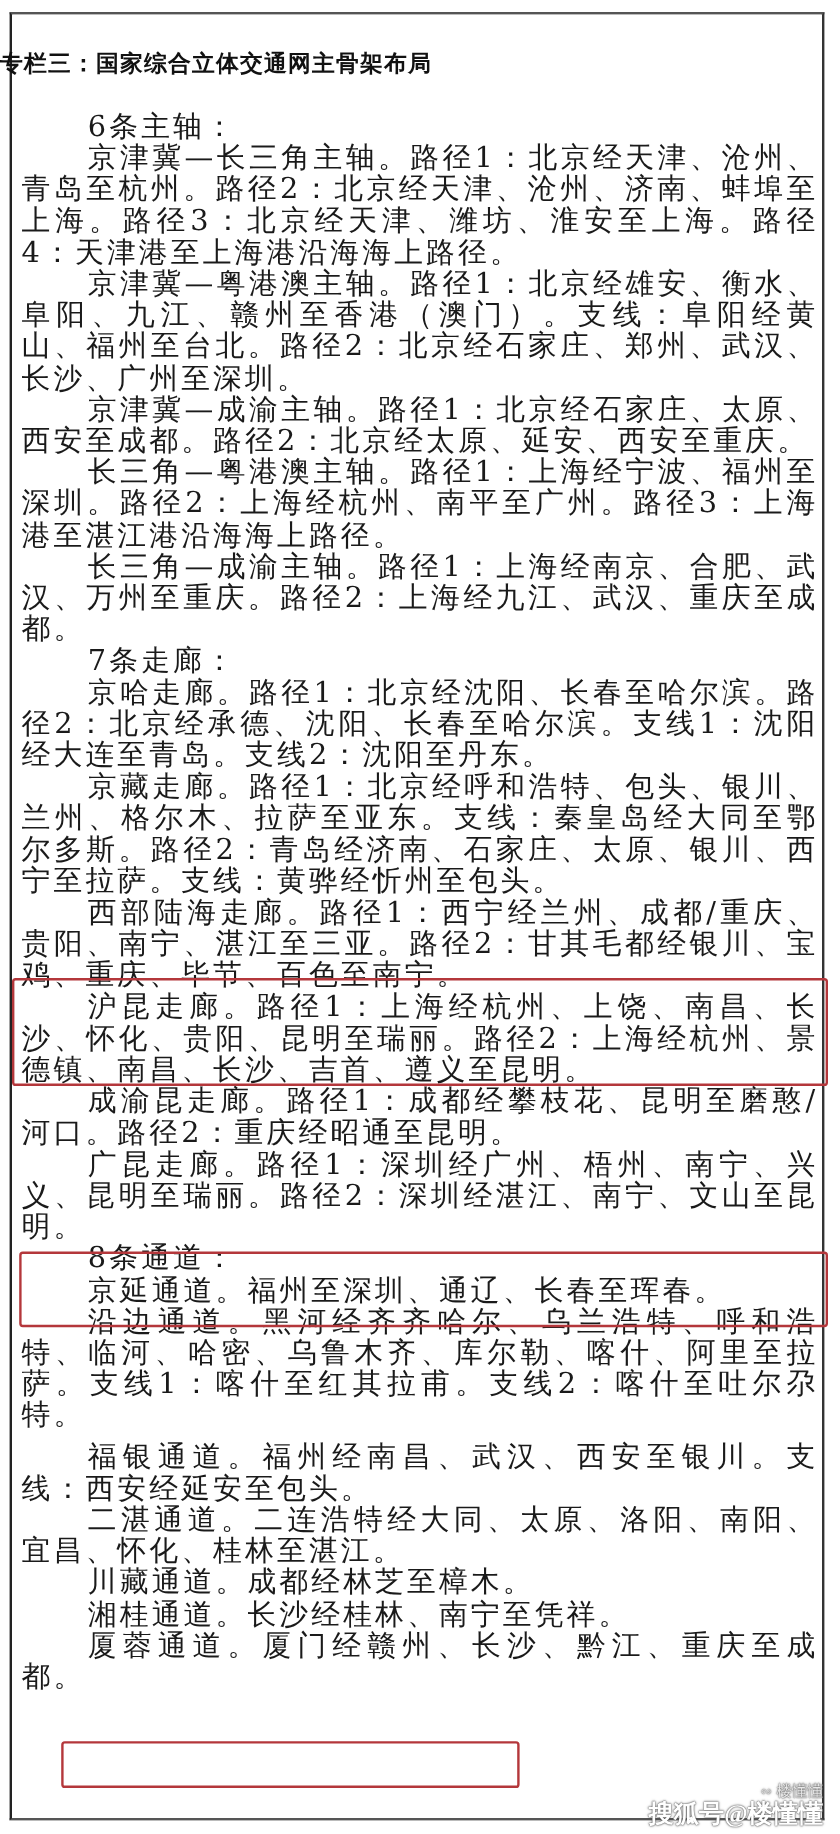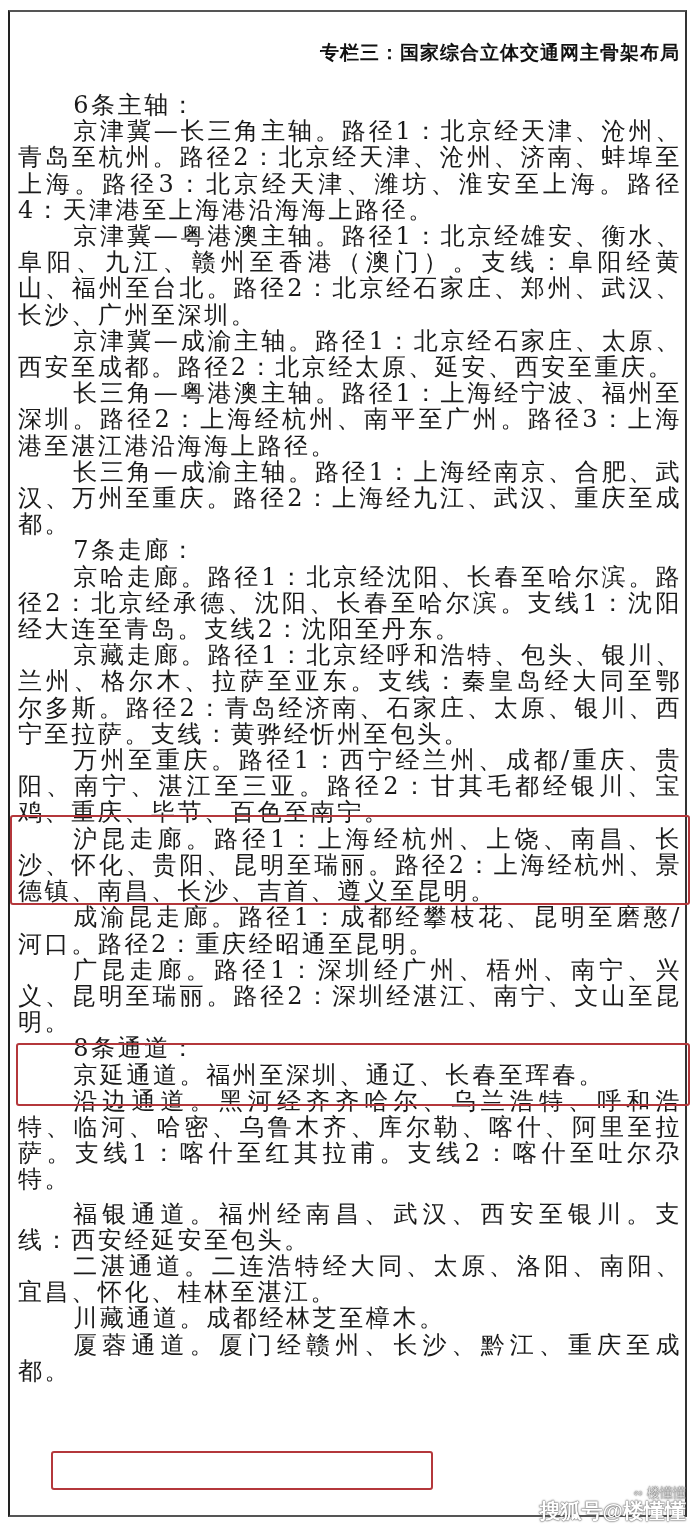--- a/index.html
+++ b/index.html
@@ -21,21 +21,21 @@
     border-left: 2px solid #222;
     border-right: 2px solid #333;
     border-bottom: 2px solid #555;
     box-sizing: border-box;
   }
   .title {
     position: absolute;
     left: 0;
     top: 40px;
     width: 680px;
-    text-align: right;
+    text-align: left;
     font-family: "DejaVu Sans", "Liberation Sans", sans-serif;
     font-weight: bold;
     font-size: 19px;
     letter-spacing: 1px;
     color: #111;
   }
   .content {
     position: absolute;
     left: 18px;
     top: 92px;
@@ -55,21 +55,21 @@
     border: 2.5px solid #b4373b;
     border-radius: 3px;
     box-sizing: border-box;
     pointer-events: none;
   }
   .watermark {
     position: absolute;
     right: 14px;
     bottom: 6px;
     text-align: right;
-    font-family: Liberation Sans, sans-serif;
+    font-family: Liberation Serif, serif;
     font-weight: bold;
     color: #ffffff;
     text-shadow: 0 0 2px #555, 0 0 1px #333;
     line-height: 1.05;
   }
   .watermark .wm-top { font-size: 13px; color: #e8e8e8; font-weight: normal; }
   .watermark .wm-bottom { font-size: 21px; }
 </style>
 </head>
 <body>
@@ -83,31 +83,32 @@
   <p class="para">6条主轴：</p>
   <p class="para">京津冀—长三角主轴。路径1：北京经天津、沧州、青岛至杭州。路径2：北京经天津、沧州、济南、蚌埠至上海。路径3：北京经天津、潍坊、淮安至上海。路径4：天津港至上海港沿海海上路径。</p>
   <p class="para">京津冀—粤港澳主轴。路径1：北京经雄安、衡水、阜阳、九江、赣州至香港（澳门）。支线：阜阳经黄山、福州至台北。路径2：北京经石家庄、郑州、武汉、长沙、广州至深圳。</p>
   <p class="para">京津冀—成渝主轴。路径1：北京经石家庄、太原、西安至成都。路径2：北京经太原、延安、西安至重庆。</p>
   <p class="para">长三角—粤港澳主轴。路径1：上海经宁波、福州至深圳。路径2：上海经杭州、南平至广州。路径3：上海港至湛江港沿海海上路径。</p>
   <p class="para">长三角—成渝主轴。路径1：上海经南京、合肥、武汉、万州至重庆。路径2：上海经九江、武汉、重庆至成都。</p>
 
   <p class="para">7条走廊：</p>
   <p class="para">京哈走廊。路径1：北京经沈阳、长春至哈尔滨。路径2：北京经承德、沈阳、长春至哈尔滨。支线1：沈阳经大连至青岛。支线2：沈阳至丹东。</p>
   <p class="para">京藏走廊。路径1：北京经呼和浩特、包头、银川、兰州、格尔木、拉萨至亚东。支线：秦皇岛经大同至鄂尔多斯。路径2：青岛经济南、石家庄、太原、银川、西宁至拉萨。支线：黄骅经忻州至包头。</p>
-  <p class="para">万州至重庆。路径1：西宁经兰州、成都/重庆、贵阳、南宁、湛江至三亚。路径2：甘其毛都经银川、宝鸡、重庆、毕节、百色至南宁。</p>
+  <p class="para">西部陆海走廊。路径1：西宁经兰州、成都/重庆、贵阳、南宁、湛江至三亚。路径2：甘其毛都经银川、宝鸡、重庆、毕节、百色至南宁。</p>
   <p class="para">沪昆走廊。路径1：上海经杭州、上饶、南昌、长沙、怀化、贵阳、昆明至瑞丽。路径2：上海经杭州、景德镇、南昌、长沙、吉首、遵义至昆明。</p>
   <p class="para">成渝昆走廊。路径1：成都经攀枝花、昆明至磨憨/河口。路径2：重庆经昭通至昆明。</p>
   <p class="para">广昆走廊。路径1：深圳经广州、梧州、南宁、兴义、昆明至瑞丽。路径2：深圳经湛江、南宁、文山至昆明。</p>
 
   <p class="para">8条通道：</p>
   <p class="para">京延通道。福州至深圳、通辽、长春至珲春。</p>
   <p class="para">沿边通道。黑河经齐齐哈尔、乌兰浩特、呼和浩特、临河、哈密、乌鲁木齐、库尔勒、喀什、阿里至拉萨。支线1：喀什至红其拉甫。支线2：喀什至吐尔尕特。</p>
   <p class="para gap">福银通道。福州经南昌、武汉、西安至银川。支线：西安经延安至包头。</p>
   <p class="para">二湛通道。二连浩特经大同、太原、洛阳、南阳、宜昌、怀化、桂林至湛江。</p>
   <p class="para">川藏通道。成都经林芝至樟木。</p>
+  <p class="para">湘桂通道。长沙经桂林、南宁至凭祥。</p>
   <p class="para">厦蓉通道。厦门经赣州、长沙、黔江、重庆至成都。</p>
 </div>
 
 <div class="hl-box" style="left:10px; top:815px; width:680px; height:90px;"></div>
 <div class="hl-box" style="left:16px; top:1043px; width:674px; height:63px;"></div>
 <div class="hl-box" style="left:51px; top:1451px; width:382px; height:39px;"></div>
 
 <div class="watermark">
   <div class="wm-top">∽ 楼懂懂</div>
   <div class="wm-bottom">搜狐号@楼懂懂</div>

